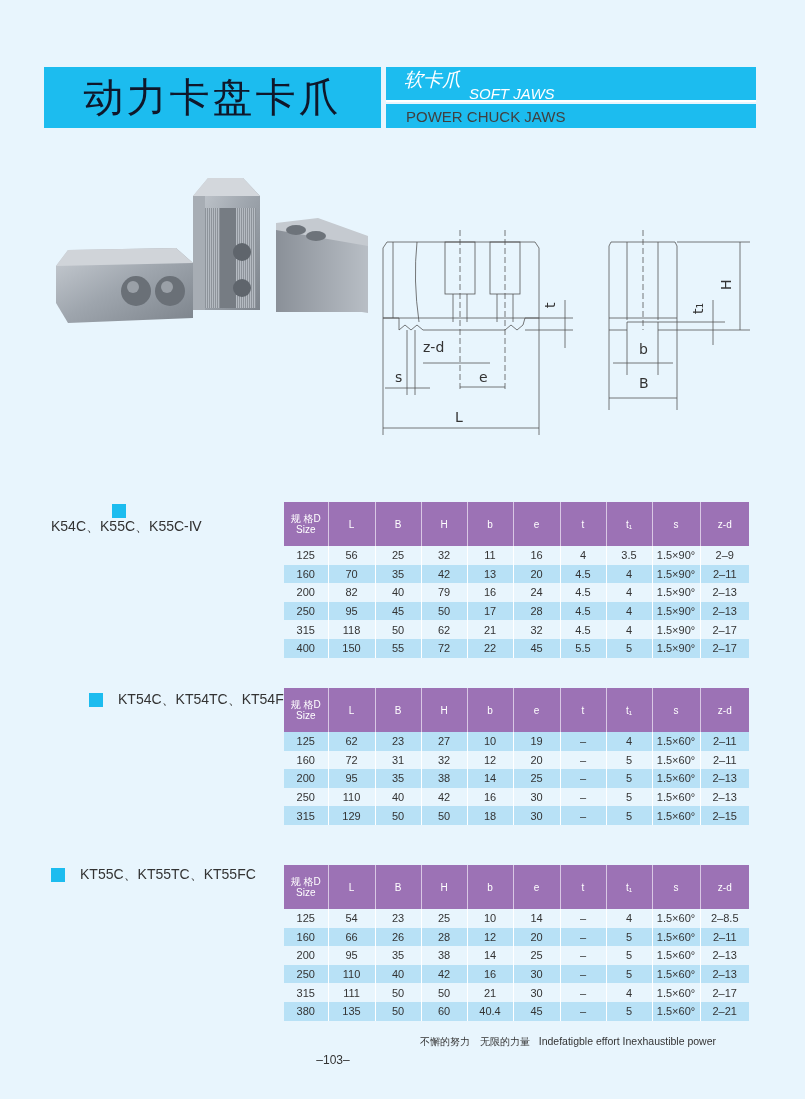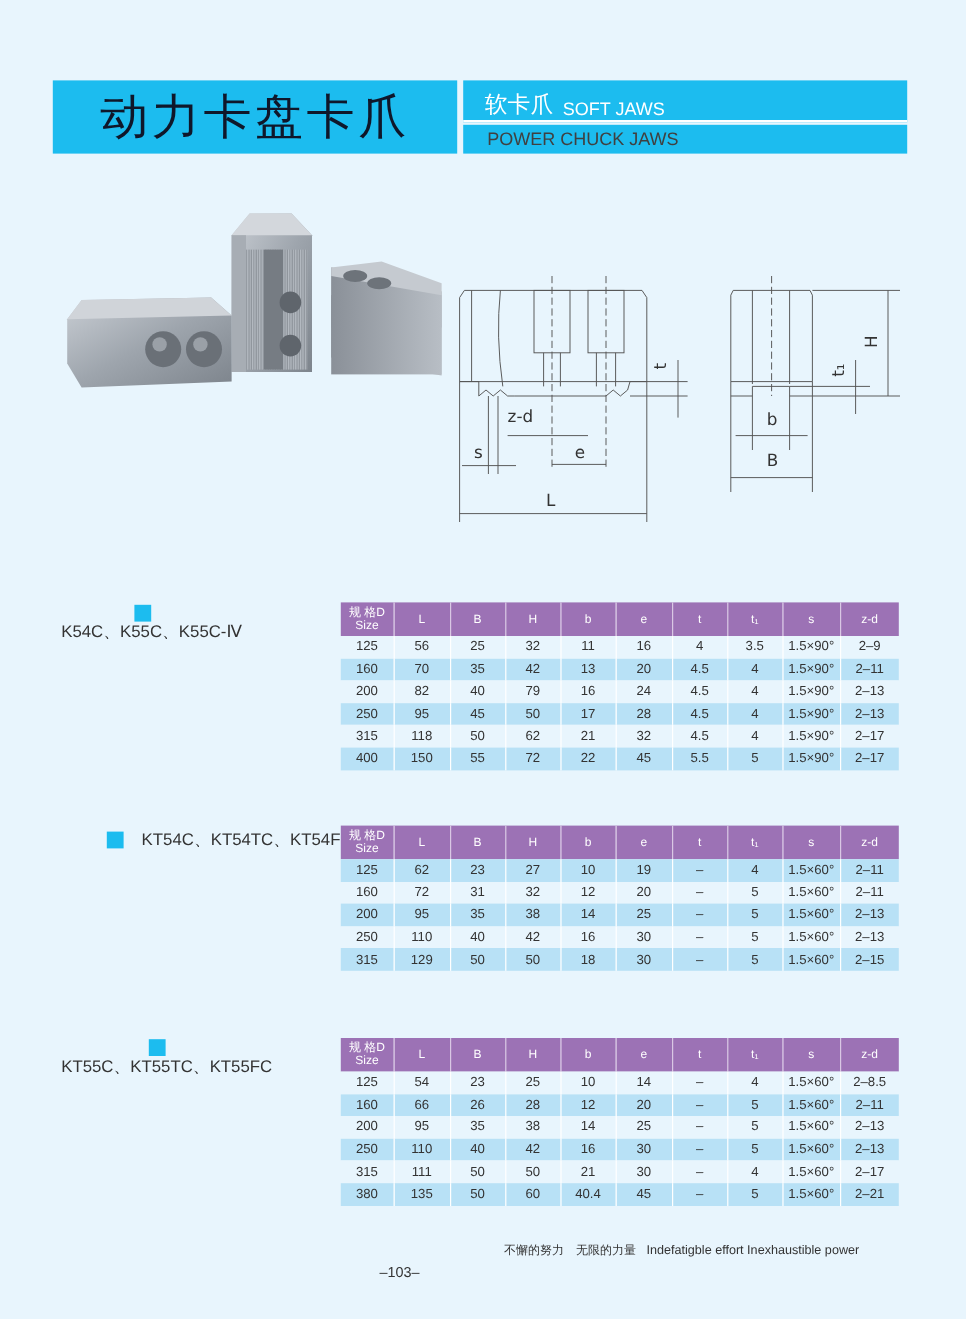--- a/index.html
+++ b/index.html
@@ -17,22 +17,23 @@
     background: #1cbcef;
     display: flex; align-items: center; justify-content: center;
   }
   .banner-main span {
     color: #0f172a; font-size: 40px; letter-spacing: 3px;
     font-family: "DejaVu Sans", sans-serif; font-weight: normal;
   }
   .banner-right-top {
     position: absolute; left: 386px; top: 67px; width: 370px; height: 35px;
     background: #1cbcef;
-    display: flex; align-items: flex-end; padding-left: 18px;
+    display: flex; align-items: flex-start; padding-left: 18px;
     border-bottom: 2px solid #fff;
+    font-style: italic;
   }
   .banner-right-top .cn { color: #fff; font-size: 19px; font-family: "DejaVu Sans", sans-serif; }
   .banner-right-top .en { color: #fff; font-size: 15px; margin-left: 8px; margin-top: 18px; }
   .banner-right-bot {
     position: absolute; left: 386px; top: 104px; width: 370px; height: 24px;
     background: #1cbcef;
     display: flex; align-items: center; padding-left: 20px;
   }
   .banner-right-bot span { color: #404040; font-size: 15px; }
 
@@ -51,21 +52,21 @@
   .section-title .sq { width: 14px; height: 14px; background: #1cbcef; margin-right: 15px; }
   .section-title .txt { font-size: 14px; color: #333; }
 
   
   table.spec {
     position: absolute; left: 284px; width: 465px;
     border-collapse: collapse; table-layout: fixed;
   }
   table.spec th {
     background: #9c72b5; color: #fff; font-weight: normal;
-    font-size: 10px; height: 28px; text-align: center;
+    font-size: 10px; height: 44px; text-align: center;
     border-left: 1px solid #d9c7e4;
   }
   table.spec th:first-child { border-left: none; line-height: 11px; }
   table.spec td {
     font-size: 11px; color: #333; text-align: center; height: 18.6px;
     border-left: 1px solid #ffffff;
   }
   table.spec td:first-child { border-left: none; }
   table.spec tr.light td { background: #e8f5fd; }
   table.spec tr.blue td { background: #b8e1f6; }
@@ -404,21 +405,21 @@
         <td>18</td>
         <td>30</td>
         <td>–</td>
         <td>5</td>
         <td>1.5×60°</td>
         <td>2–15</td>
       </tr>
     </tbody>
 </table>
 
-<div class="section-title" style="top:866px;flex-direction:column;">
+<div class="section-title" style="top:866px;">
   <div class="sq"></div>
   <span class="txt">KT55C、KT55TC、KT55FC</span>
 </div>
 <table class="spec" style="top:865px;">
   <colgroup>
       <col class="c0">
       <col class="c1">
       <col class="c2">
       <col class="c3">
       <col class="c4">

